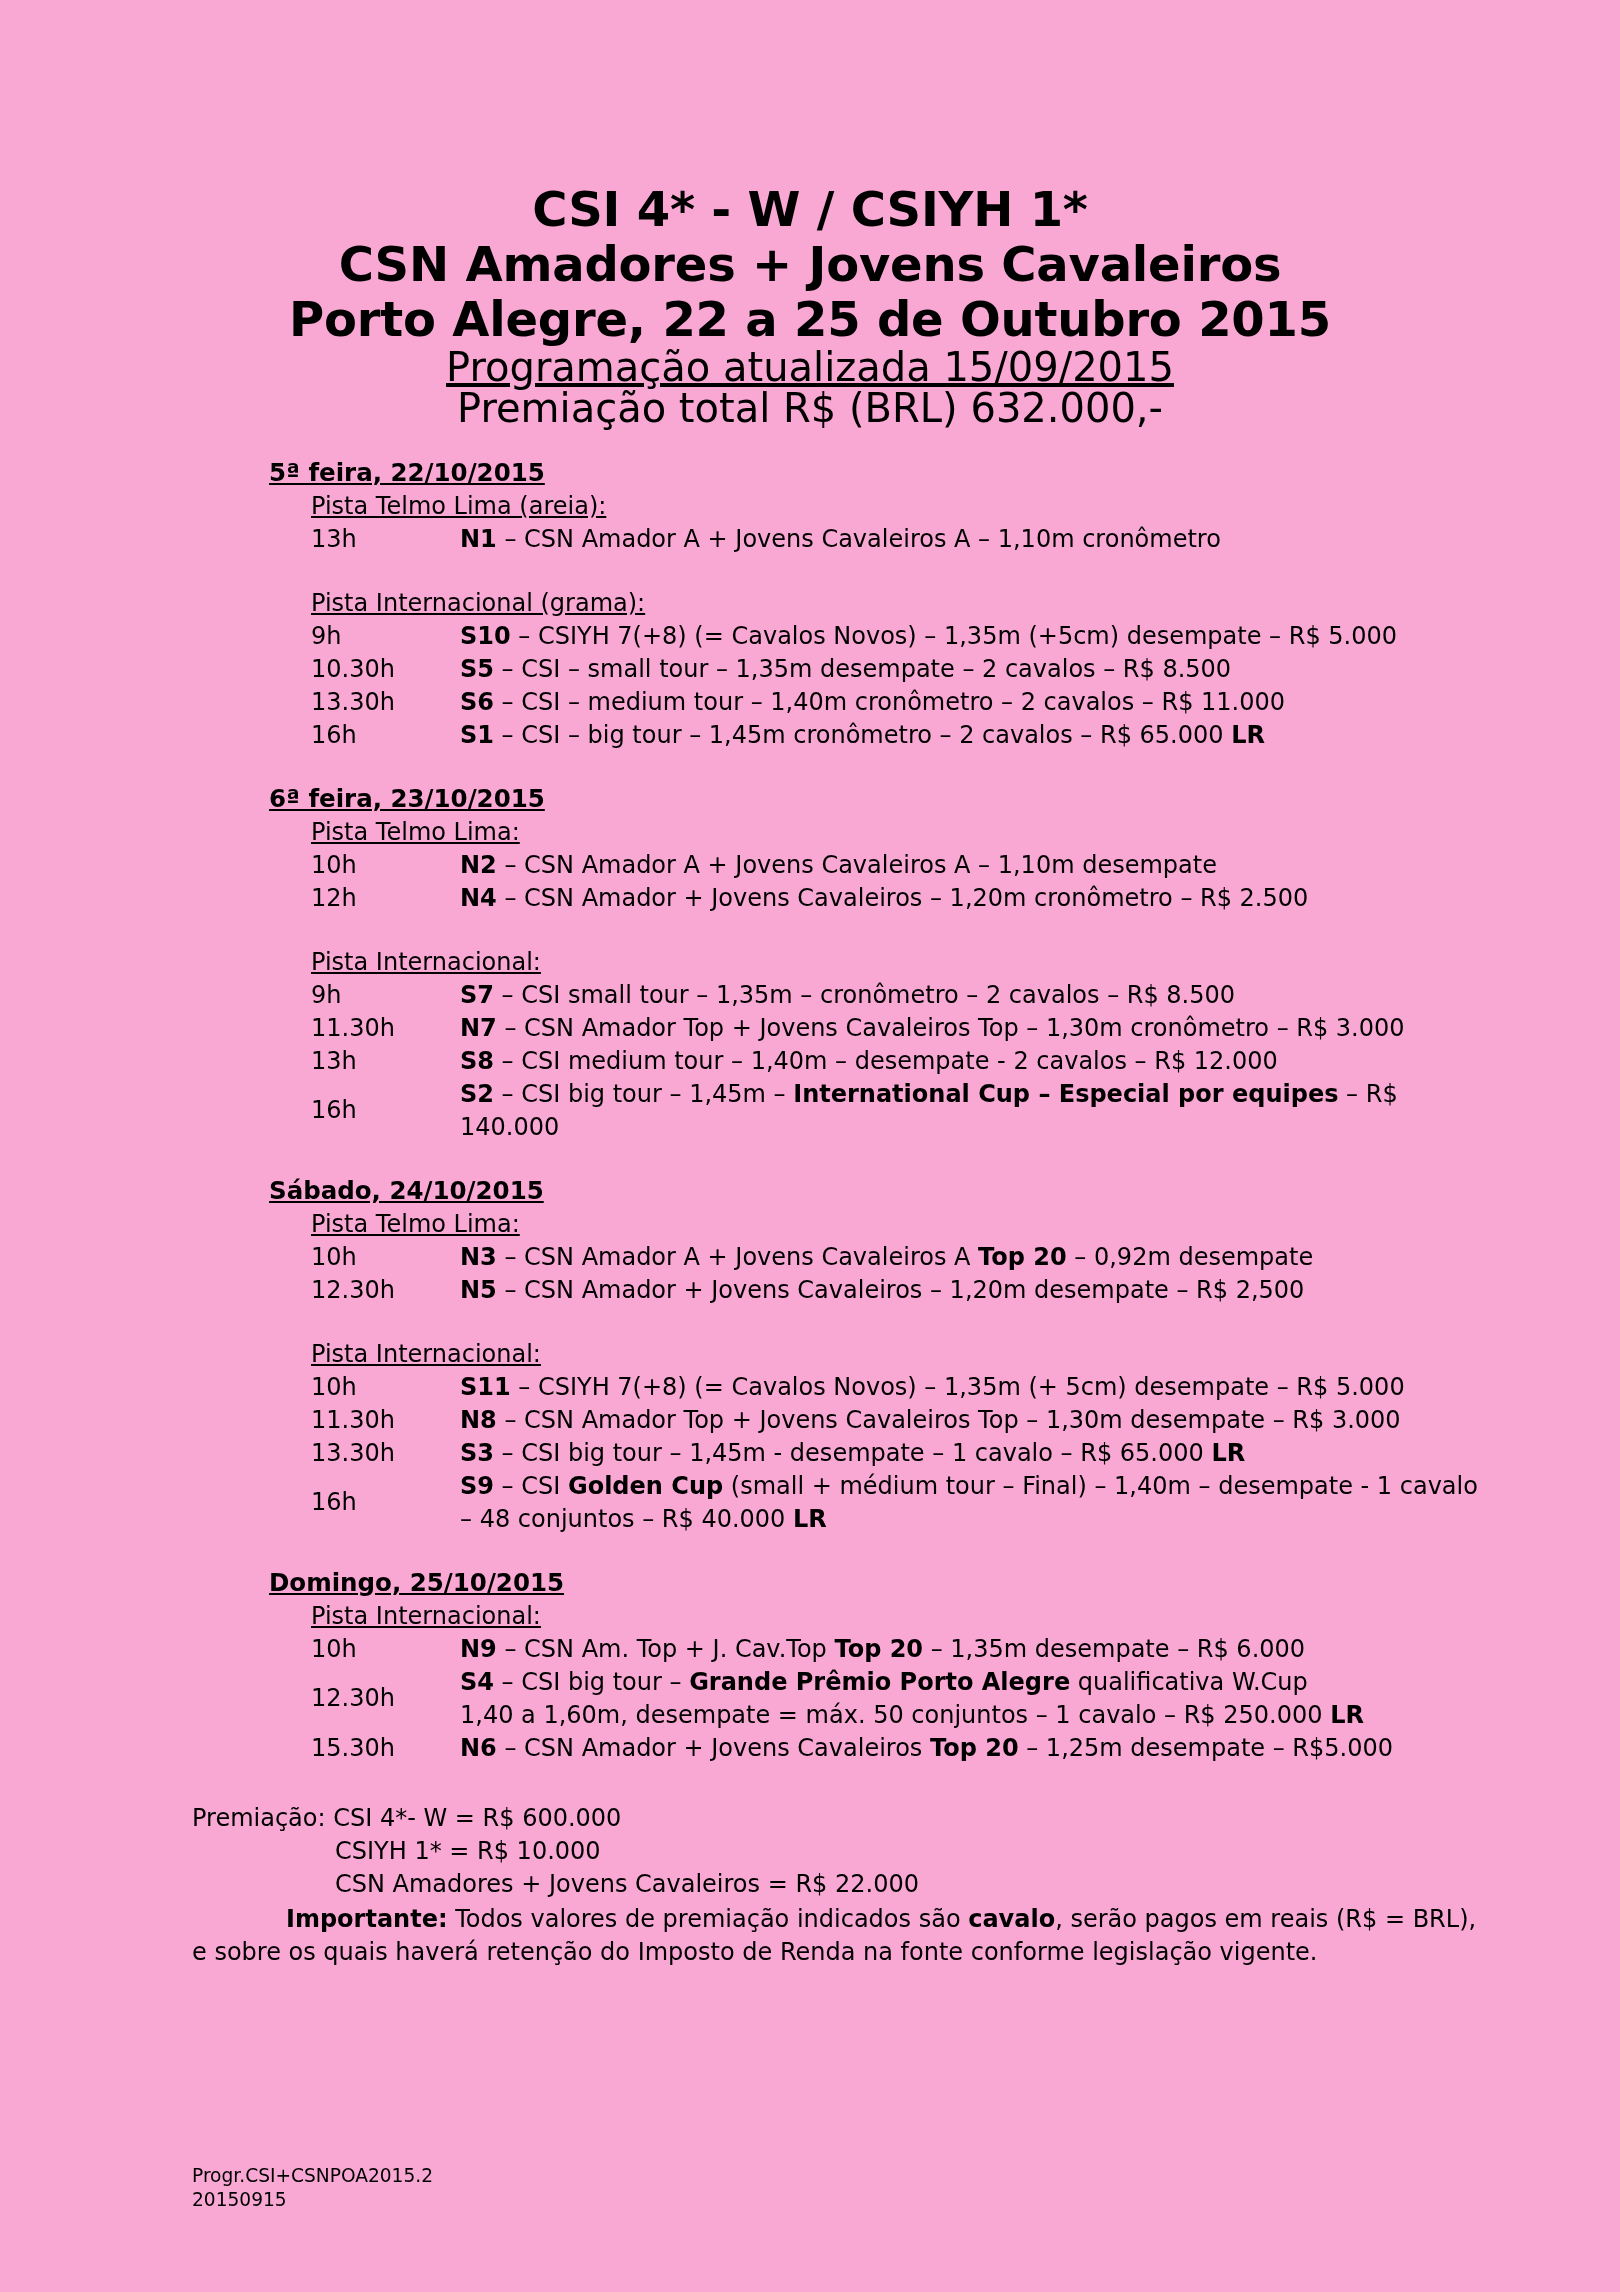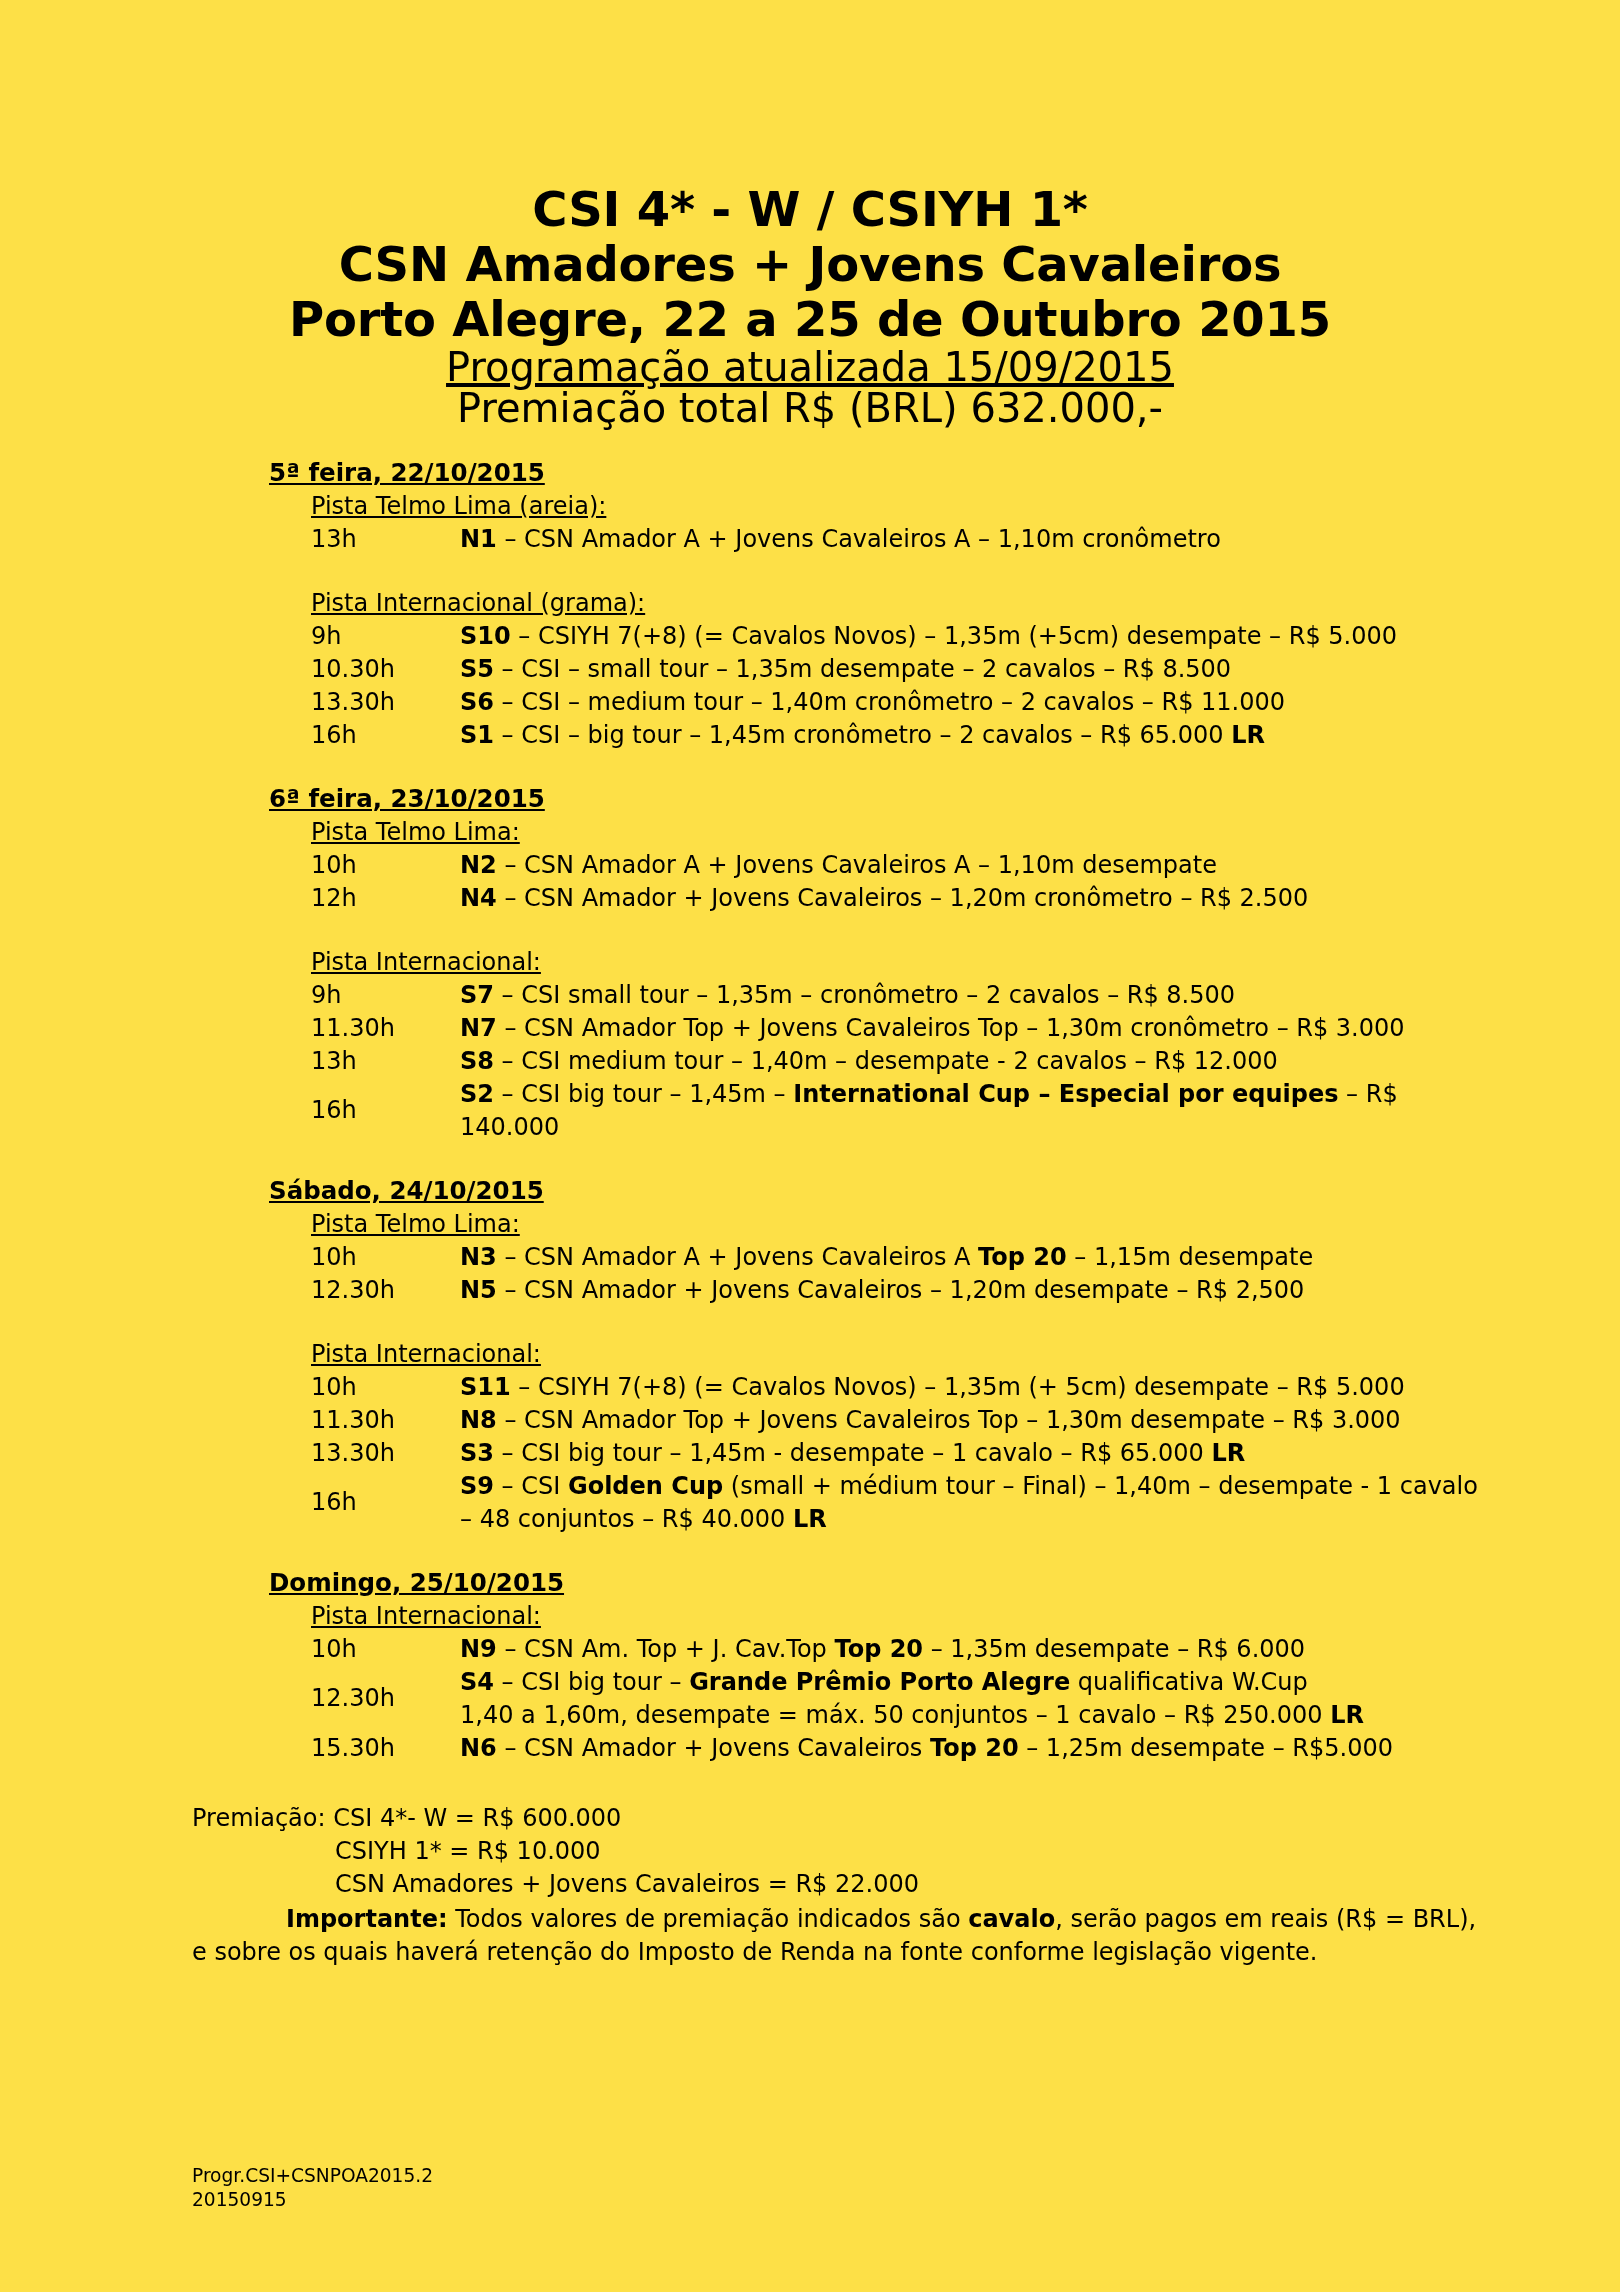--- a/index.html
+++ b/index.html
@@ -10,21 +10,21 @@
   }
   body {
     font-family: "DejaVu Sans", sans-serif;
     color: #000000;
   }
   .page {
     position: relative;
     width: 1620px;
     height: 2293px;
     margin: 0 auto;
-    background: #fde047;
+    background: #f9a8d4;
     box-sizing: border-box;
     overflow: hidden;
   }
 
   
   .title-block {
     padding-top: 182px;
     text-align: center;
   }
   .title-line {
@@ -229,21 +229,21 @@
 
     <div class="day-gap"></div>
 
     <div class="day-block">
       <span class="day-heading">Sábado, 24/10/2015</span>
 
       <div class="venue-group">
         <span class="venue-heading">Pista Telmo Lima:</span>
         <div class="evt">
           <span class="time">10h</span>
-          <span class="body"><span class="code">N3</span><span> – CSN Amador A + Jovens Cavaleiros A </span><span class="b">Top 20</span><span> – 1,15m desempate</span></span>
+          <span class="body"><span class="code">N3</span><span> – CSN Amador A + Jovens Cavaleiros A </span><span class="b">Top 20</span><span> – 0,92m desempate</span></span>
         </div>
         <div class="evt">
           <span class="time">12.30h</span>
           <span class="body"><span class="code">N5</span><span> – CSN Amador + Jovens Cavaleiros – 1,20m desempate – R$ 2,500</span></span>
         </div>
       </div>
 
       <div class="venue-gap"></div>
 
       <div class="venue-group">

